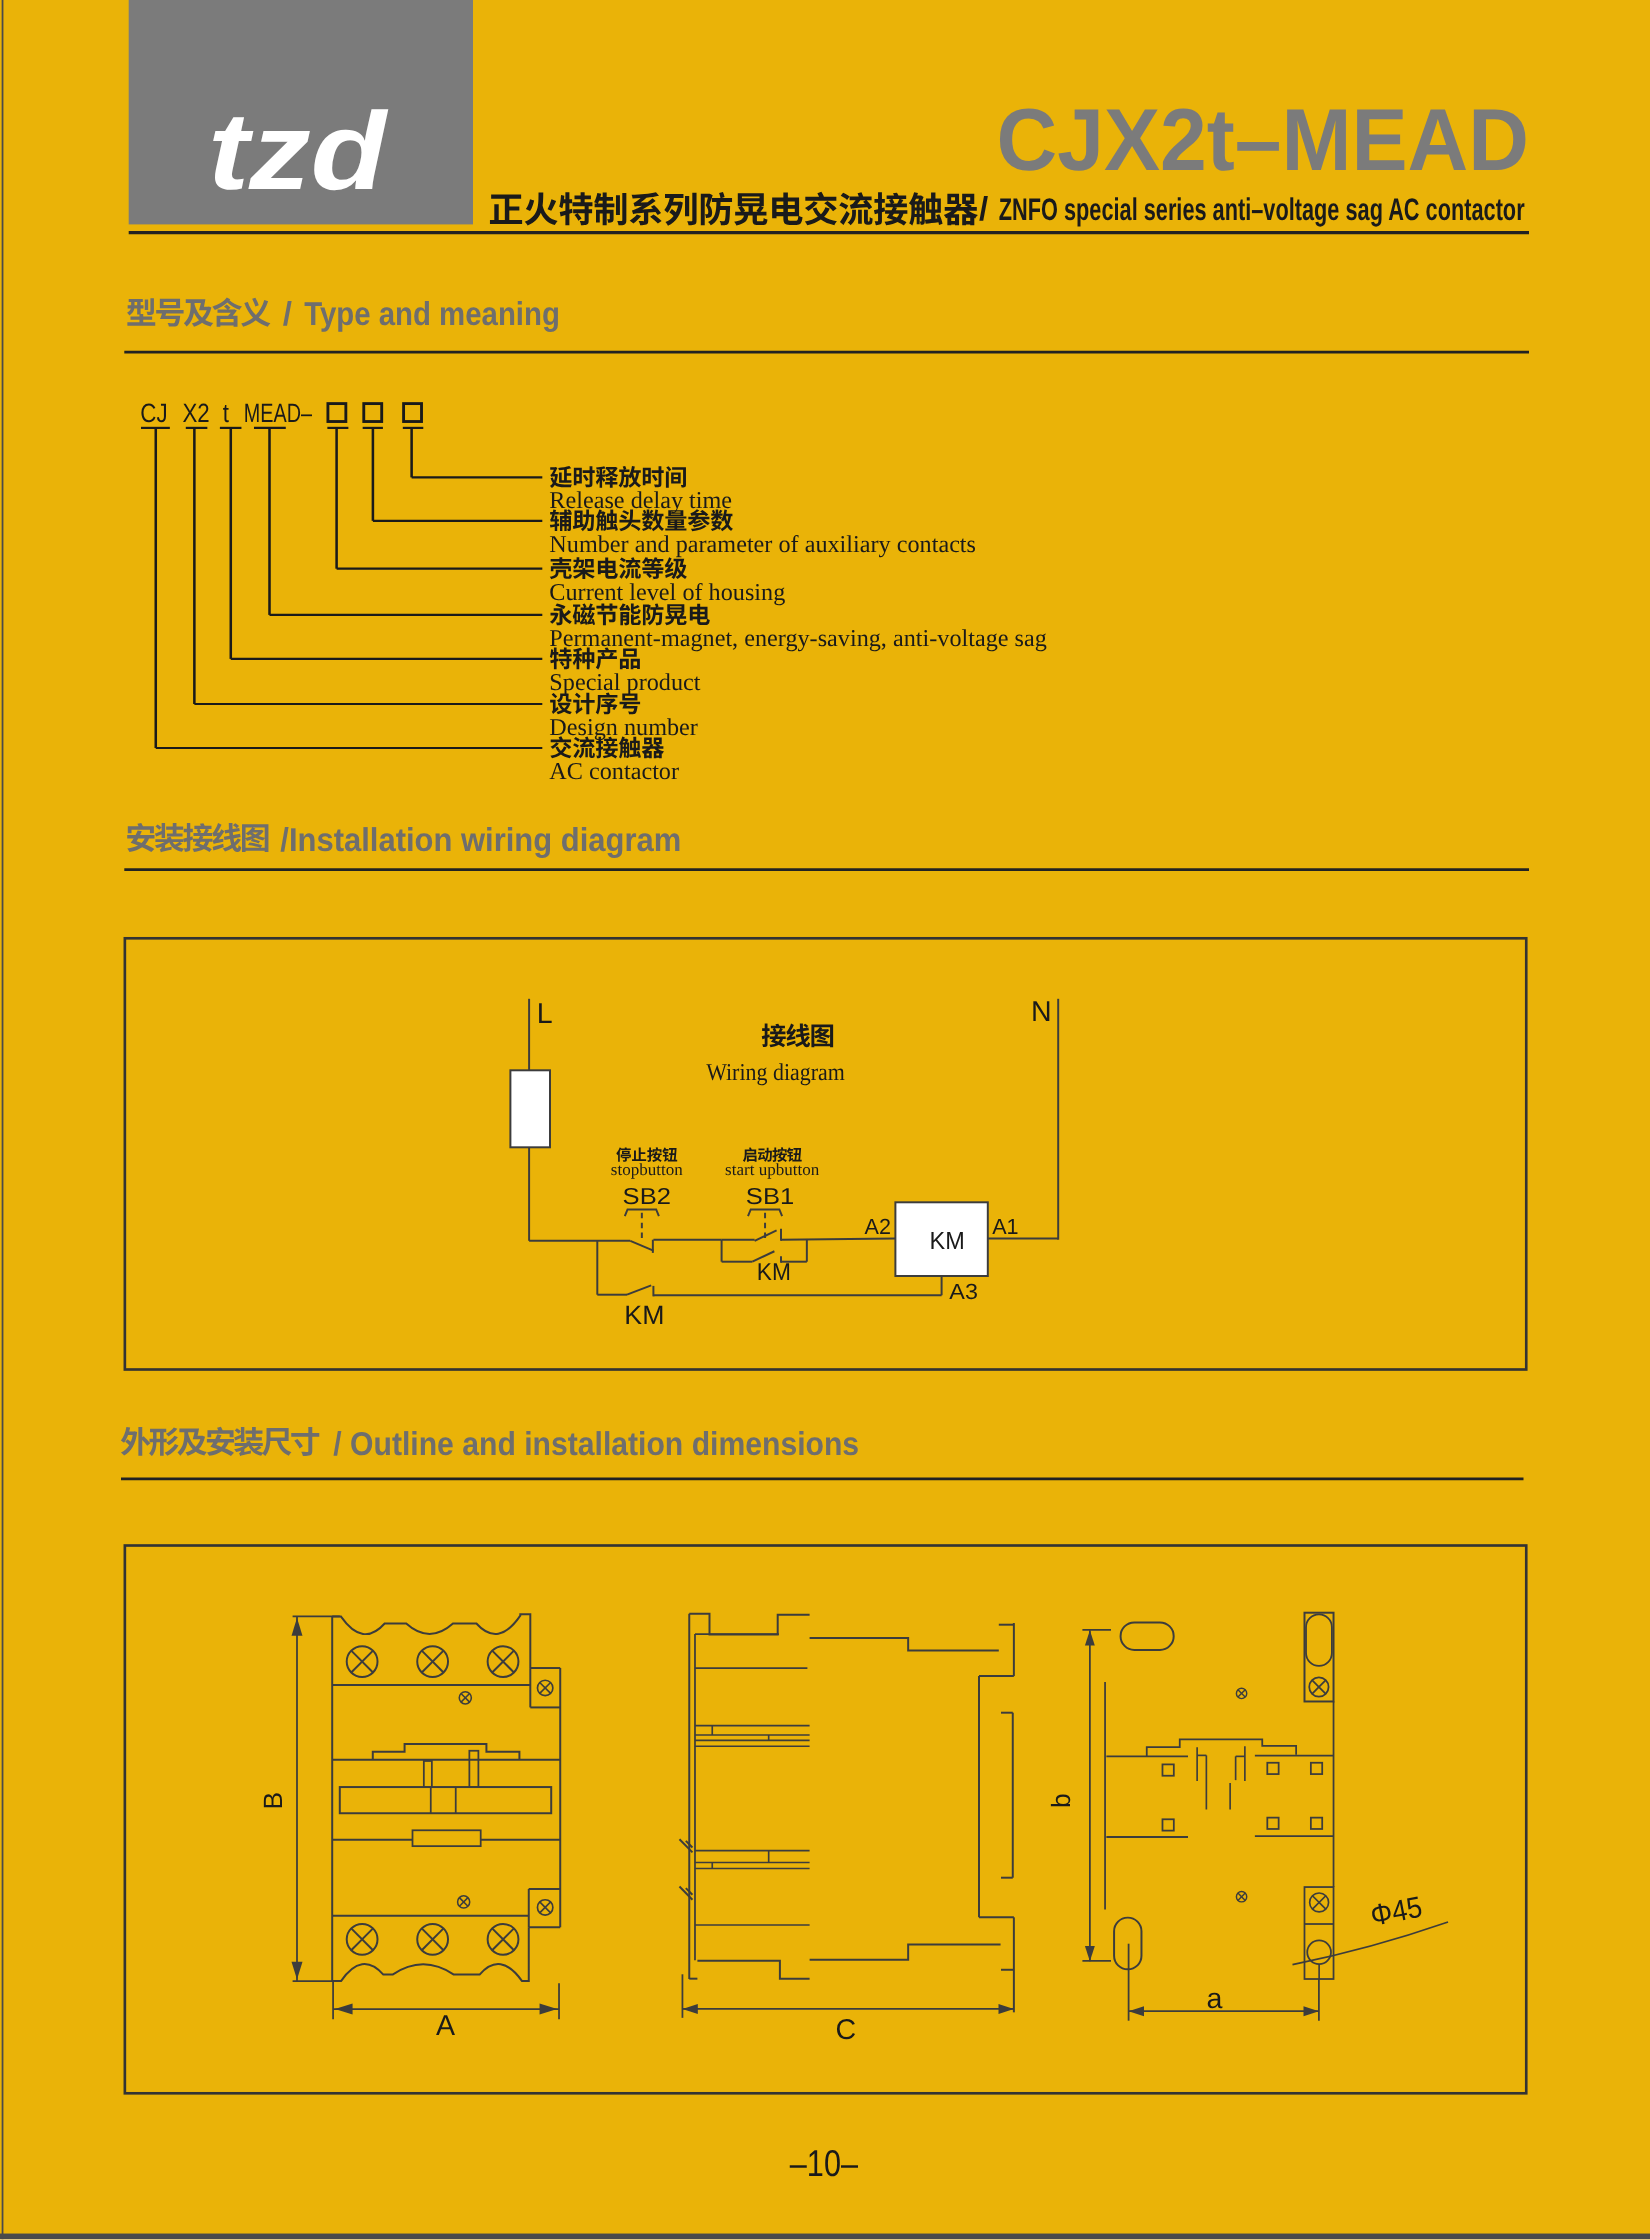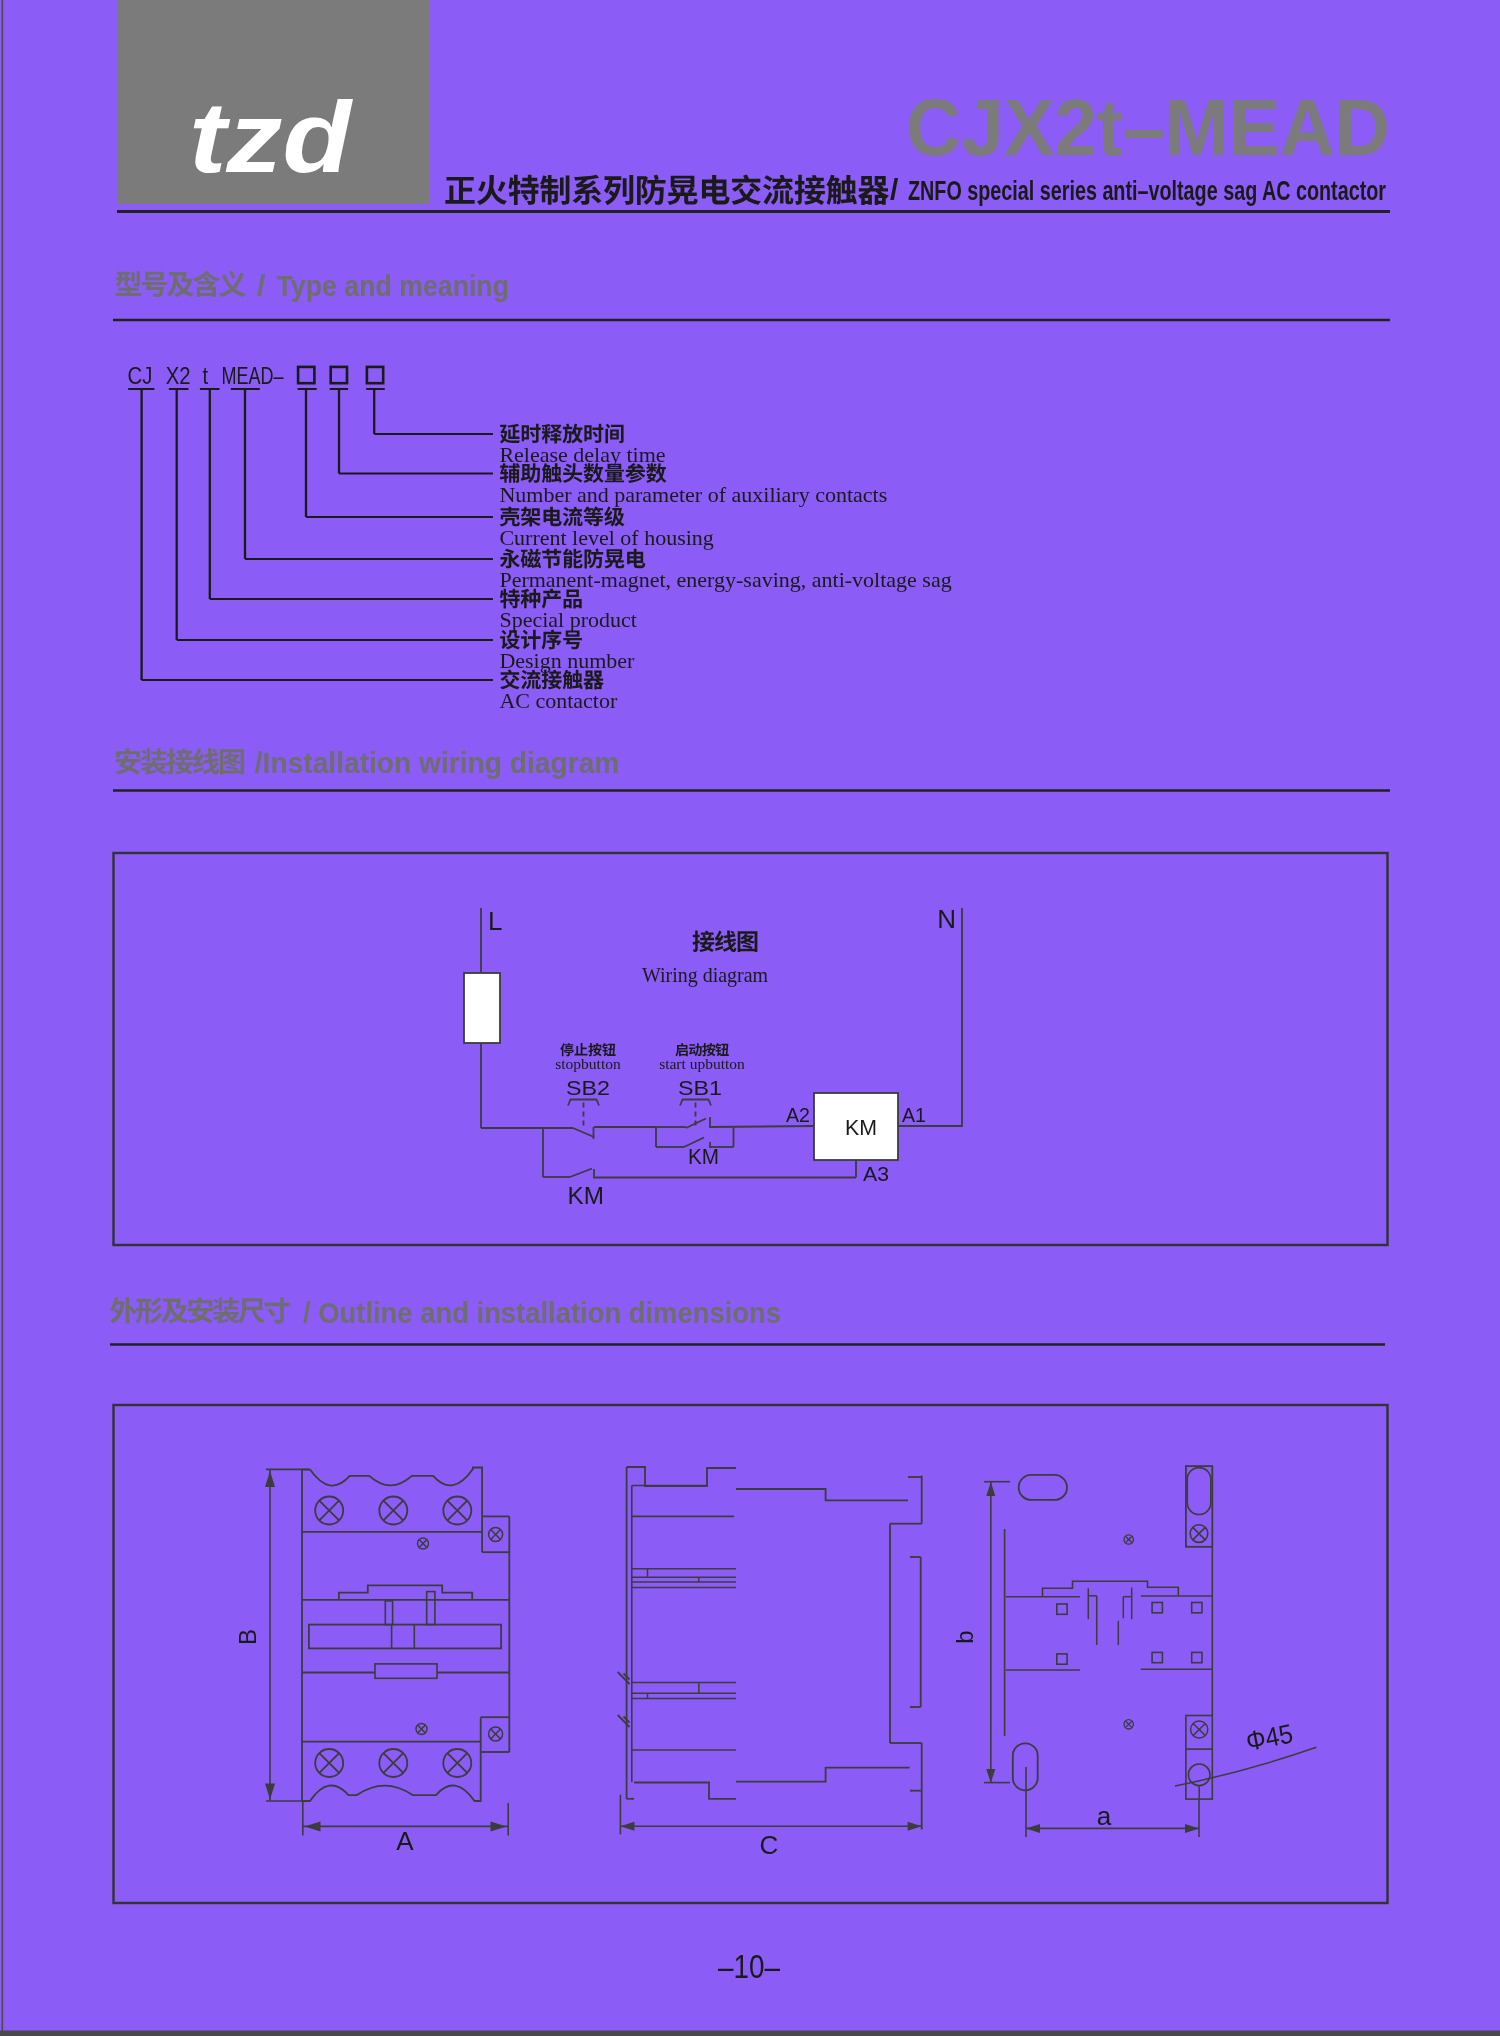--- a/index.html
+++ b/index.html
@@ -1,14 +1,14 @@
 <!DOCTYPE html>
 <html><head><meta charset="utf-8"><style>
 html,body{margin:0;padding:0;background:#fff;}
-#page{position:relative;width:1500px;height:2036px;background:#8b5cf6;overflow:hidden;}
+#page{position:relative;width:1500px;height:2036px;background:#eab308;overflow:hidden;}
 svg{display:block;}
 </style></head><body>
 <div id="page">
 <svg width="1500" height="2036" viewBox="0 0 1500 2036">
 <defs>
         <path id="g0" d="M168 512V65H44V-52H958V65H594V330H879V447H594V668H930V785H78V668H467V65H293V512Z"></path>
 <path id="g1" d="M187 651C166 550 125 446 69 375L189 320C246 392 282 510 306 614ZM797 651C773 560 727 442 686 366L791 322C834 392 886 503 930 602ZM430 842C427 492 449 170 35 11C68 -15 104 -60 119 -91C325 -7 435 119 494 268C571 93 690 -24 894 -82C910 -48 946 5 973 31C727 87 602 238 545 464C563 584 564 713 565 842Z"></path>
 <path id="g2" d="M456 201C498 153 547 86 567 43L658 105C636 148 585 210 543 255H746V46C746 33 741 30 725 29C710 29 656 29 608 31C624 -2 639 -54 643 -88C716 -88 772 -86 810 -68C849 -49 860 -16 860 44V255H958V365H860V456H968V567H746V652H925V761H746V850H632V761H458V652H632V567H401V456H746V365H420V255H540ZM75 771C68 649 51 518 24 438C48 428 92 407 112 393C124 433 135 484 144 540H199V327C138 311 83 297 39 287L64 165L199 206V-90H313V241L400 268L391 379L313 358V540H390V655H313V849H199V655H160L169 753Z"></path>
 <path id="g3" d="M643 767V201H755V767ZM823 832V52C823 36 817 32 801 31C784 31 732 31 680 33C695 -2 712 -55 716 -88C794 -88 852 -84 889 -65C926 -45 938 -12 938 52V832ZM113 831C96 736 63 634 21 570C45 562 84 546 111 533H37V424H265V352H76V-9H183V245H265V-89H379V245H467V98C467 89 464 86 455 86C446 86 420 86 392 87C405 59 419 16 422 -14C472 -15 510 -14 539 3C568 21 575 50 575 96V352H379V424H598V533H379V608H559V716H379V843H265V716H201C210 746 218 777 224 808ZM265 533H129C141 555 153 580 164 608H265Z"></path>
 <path id="g4" d="M242 216C195 153 114 84 38 43C68 25 119 -14 143 -37C216 13 305 96 364 173ZM619 158C697 100 795 17 839 -37L946 34C895 90 794 169 717 221ZM642 441C660 423 680 402 699 381L398 361C527 427 656 506 775 599L688 677C644 639 595 602 546 568L347 558C406 600 464 648 515 698C645 711 768 729 872 754L786 853C617 812 338 787 92 778C104 751 118 703 121 673C194 675 271 679 348 684C296 636 244 598 223 585C193 564 170 550 147 547C159 517 175 466 180 444C203 453 236 458 393 469C328 430 273 401 243 388C180 356 141 339 102 333C114 303 131 248 136 227C169 240 214 247 444 266V44C444 33 439 30 422 29C405 29 344 29 292 31C310 0 330 -51 336 -86C410 -86 466 -85 510 -67C554 -48 566 -17 566 41V275L773 292C798 259 820 228 835 202L929 260C889 324 807 418 732 488Z"></path>

